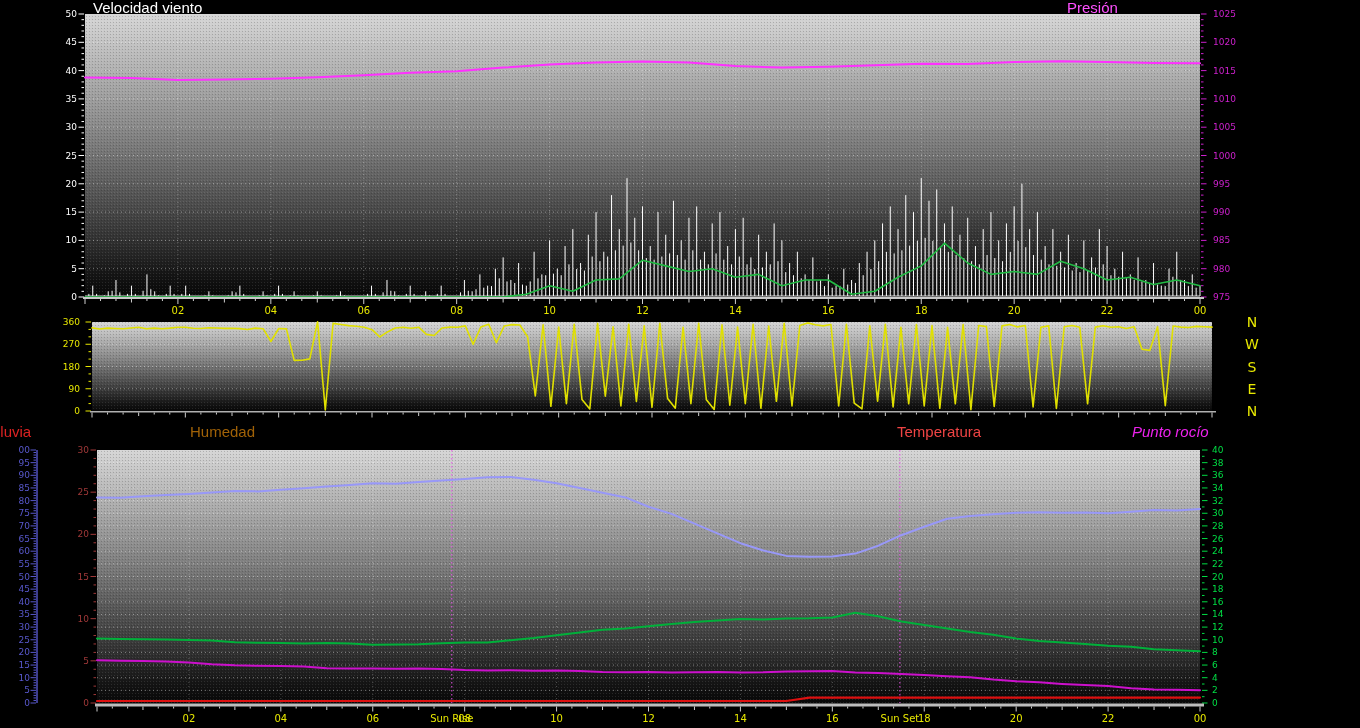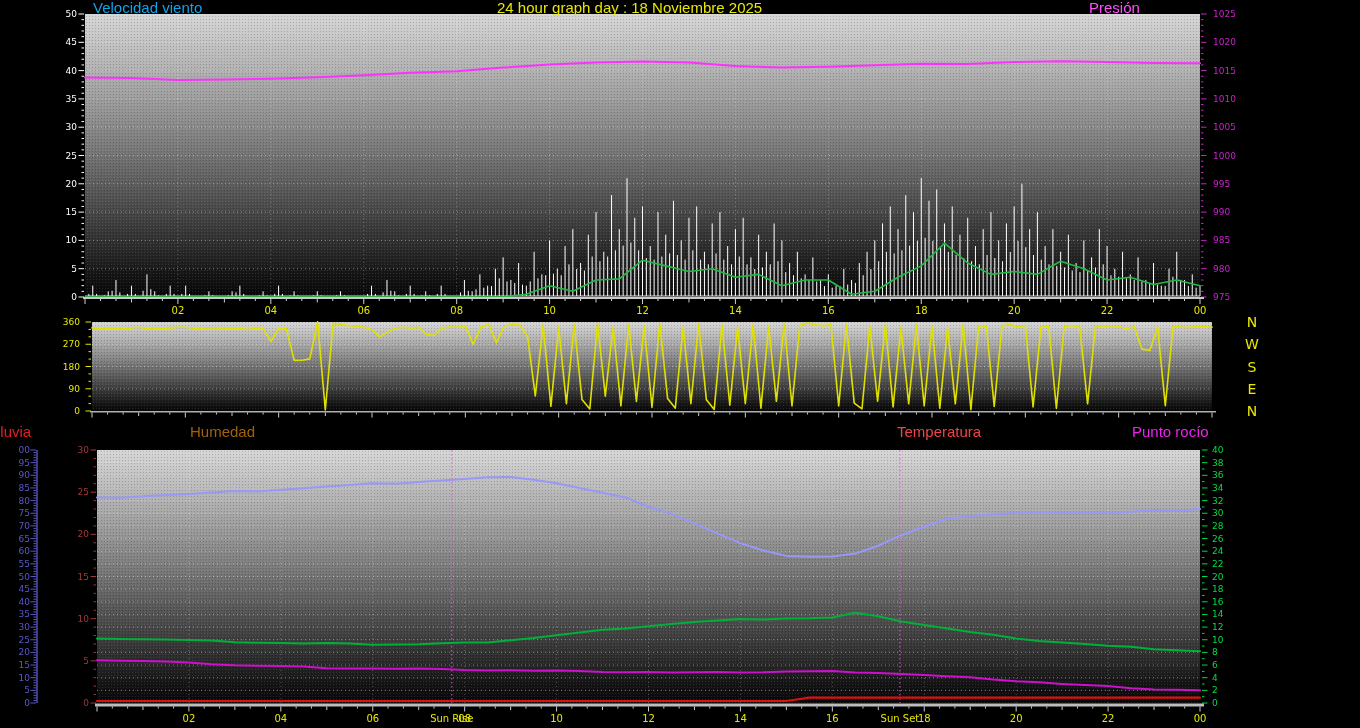--- a/index.html
+++ b/index.html
@@ -977,22 +977,21 @@
         <text x="832.3333333333333" y="722" fill="#e8e800" font-size="10" text-anchor="middle">16</text>
         <text x="924.25" y="722" fill="#e8e800" font-size="10" text-anchor="middle">18</text>
         <text x="1016.1666666666667" y="722" fill="#e8e800" font-size="10" text-anchor="middle">20</text>
         <text x="1108.0833333333333" y="722" fill="#e8e800" font-size="10" text-anchor="middle">22</text>
         <text x="1200" y="722" fill="#e8e800" font-size="10" text-anchor="middle">00</text>
         <text x="451.79833333333335" y="722" fill="#e8e800" font-size="10" text-anchor="middle">Sun Rise</text>
         <text x="899.8920833333333" y="722" fill="#e8e800" font-size="10" text-anchor="middle">Sun Set</text>
       </g>
     </svg>
 
-  <div class="ptitle" style="left: 93px; top: 0px; color: #0ea5e9;">Velocidad viento</div>
-  <div class="ptitle" style="left: 497px; top: 0px; color: rgb(232, 232, 0);">24 hour graph day : 18 Noviembre 2025</div>
-  <div class="ptitle" style="left: 1067px; top: 0px; color: rgb(255, 80, 255); margin-left: 22px;">Presión</div>
+  <div class="ptitle" style="left: 93px; top: 0px; color: #ffffff;">Velocidad viento</div>
+  <div class="ptitle" style="left: 1067px; top: 0px; color: rgb(255, 80, 255);">Presión</div>
 
   <div class="ptitle" style="left: -3px; top: 424px; color: rgb(221, 34, 34);">lluvia</div>
   <div class="ptitle" style="left: 190px; top: 424px; color: #a16207;">Humedad</div>
   <div class="ptitle" style="left: 897px; top: 424px; color: #ef4444;">Temperatura</div>
-  <div class="ptitle" style="left: 1132px; top: 424px; color: rgb(238, 34, 238);">Punto rocío</div>
+  <div class="ptitle" style="left: 1132px; top: 424px; color: rgb(238, 34, 238); font-style: italic;">Punto rocío</div>
 
 </div>
 
 </body></html>

